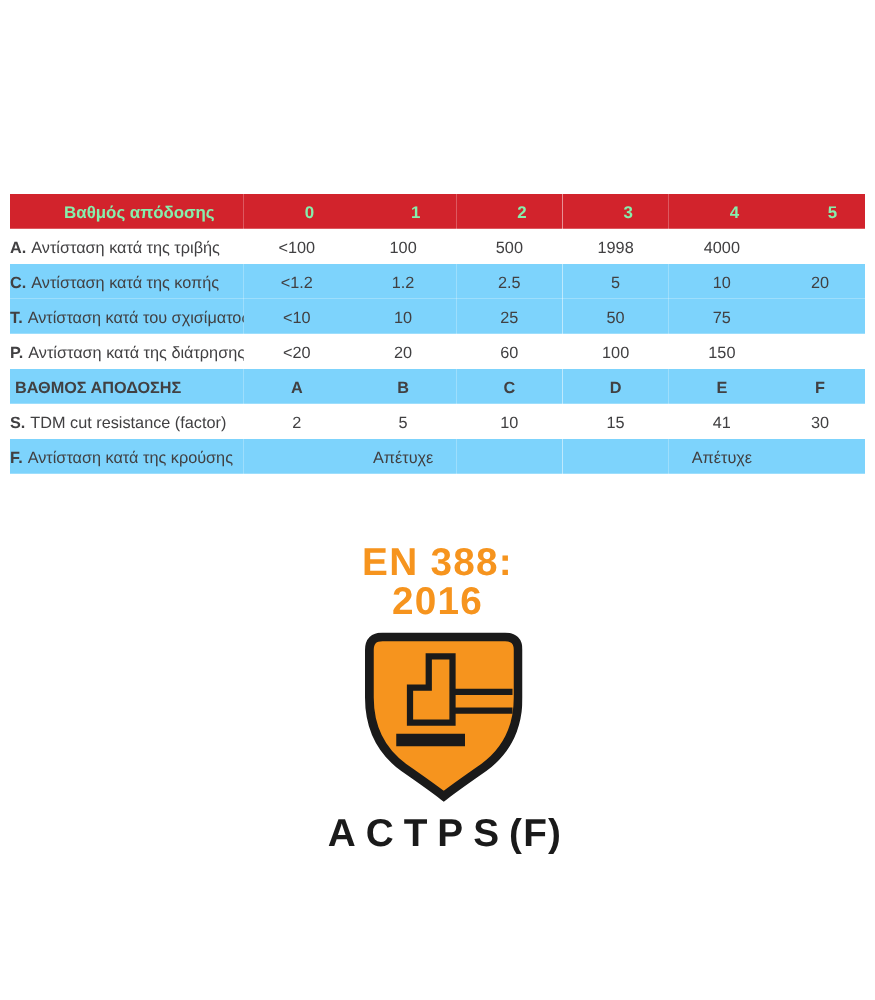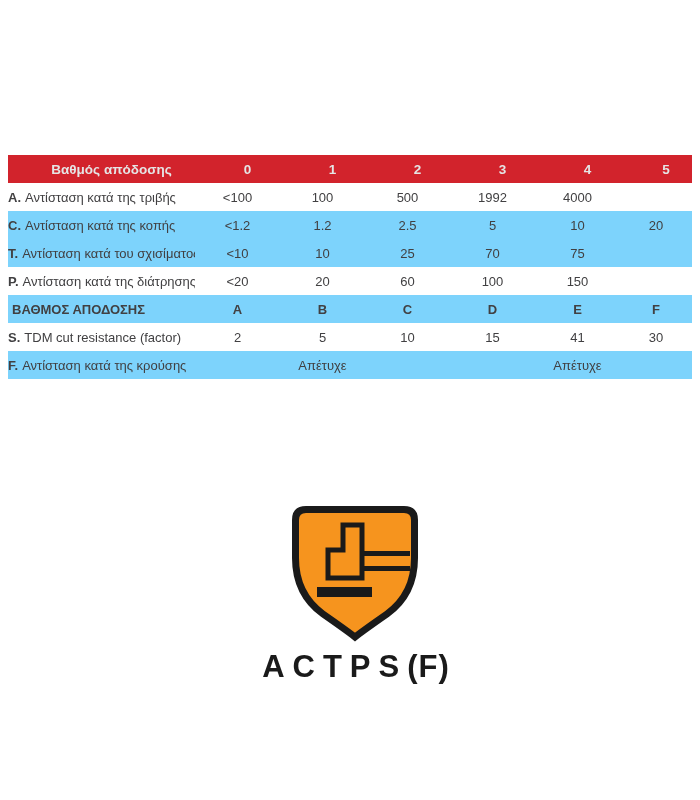--- a/index.html
+++ b/index.html
@@ -6,21 +6,21 @@
   .page{position:relative;width:700px;height:800px;background:#ffffff;overflow:hidden;
         font-family:"Liberation Sans",sans-serif;}
 
   
   table.perf{position:absolute;left:8px;top:155px;width:684px;border-collapse:collapse;
              table-layout:fixed;}
   table.perf tr{height:28px;}
   table.perf th, table.perf td{padding:0;font-size:13px;font-weight:normal;
              color:#414042;vertical-align:middle;white-space:nowrap;overflow:hidden;}
   tr.head{background:#d2232c;}
-  tr.head th{color:#e5e5e5;font-weight:bold;text-align:center;font-size:13.5px;padding-left:20px;}
+  tr.head th{color:#86efac;font-weight:bold;text-align:center;font-size:13.5px;padding-left:20px;}
   tr.shade{background:#7dd3fc;}
   td.lbl{text-align:left;padding-left:7px;}
   td.lbl .pfx{font-weight:bold;margin-right:4px;}
   td.val{text-align:center;}
   tr.bold td{font-weight:bold;}
   tr.bold td.lbl{font-weight:bold;}
 
   
   .std{position:absolute;left:0;top:434px;width:700px;text-align:center;
        color:#f6941e;font-weight:bold;font-size:31px;line-height:31px;
@@ -57,21 +57,21 @@
       <th>5</th>
     </tr>
 
     <tr>
       <td class="lbl">
         <span class="pfx">A.</span><span>Αντίσταση κατά της τριβής</span>
       </td>
       <td class="val">&lt;100</td>
       <td class="val">100</td>
       <td class="val">500</td>
-      <td class="val">1992</td>
+      <td class="val">1998</td>
       <td class="val">4000</td>
       <td class="val"></td>
     </tr>
 
     <tr class="shade">
       <td class="lbl">
         <span class="pfx">C.</span><span>Αντίσταση κατά της κοπής</span>
       </td>
       <td class="val">&lt;1.2</td>
       <td class="val">1.2</td>
@@ -81,21 +81,21 @@
       <td class="val">20</td>
     </tr>
 
     <tr class="shade">
       <td class="lbl">
         <span class="pfx">T.</span><span>Αντίσταση κατά του σχισίματος</span>
       </td>
       <td class="val">&lt;10</td>
       <td class="val">10</td>
       <td class="val">25</td>
-      <td class="val">70</td>
+      <td class="val">50</td>
       <td class="val">75</td>
       <td class="val"></td>
     </tr>
 
     <tr>
       <td class="lbl">
         <span class="pfx">P.</span><span>Αντίσταση κατά της διάτρησης</span>
       </td>
       <td class="val">&lt;20</td>
       <td class="val">20</td>
@@ -136,20 +136,24 @@
       <td class="val"></td>
       <td class="val">Απέτυχε</td>
       <td class="val"></td>
       <td class="val"></td>
       <td class="val">Απέτυχε</td>
       <td class="val"></td>
     </tr>
   </tbody>
     </table>
 
+  <div class="std">
+    <div>EN 388:</div>
+    <div>2016</div>
+  </div>
 
   <div class="shield-wrap">
     <svg width="126" height="139" viewBox="0 0 126 139" xmlns="http://www.w3.org/2000/svg">
       <path d="M14 3.5 L112 3.5 Q122.5 3.5 122.5 14 L122.5 52
                Q122.5 88 95 108 Q72 124 63 131 Q54 124 31 108 Q3.5 88 3.5 52
                L3.5 14 Q3.5 3.5 14 3.5 Z" fill="#f6941e" stroke="#1a1a1a" stroke-width="7"></path>
       <g>
         <path d="M51 19 L70 19 L70 72 L36 72 L36 44 L51 44 Z" fill="none" stroke="#1a1a1a" stroke-width="5"></path>
         <line x1="70" y1="47.5" x2="118" y2="47.5" stroke="#1a1a1a" stroke-width="5"></line>
         <line x1="70" y1="62.5" x2="118" y2="62.5" stroke="#1a1a1a" stroke-width="5"></line>

